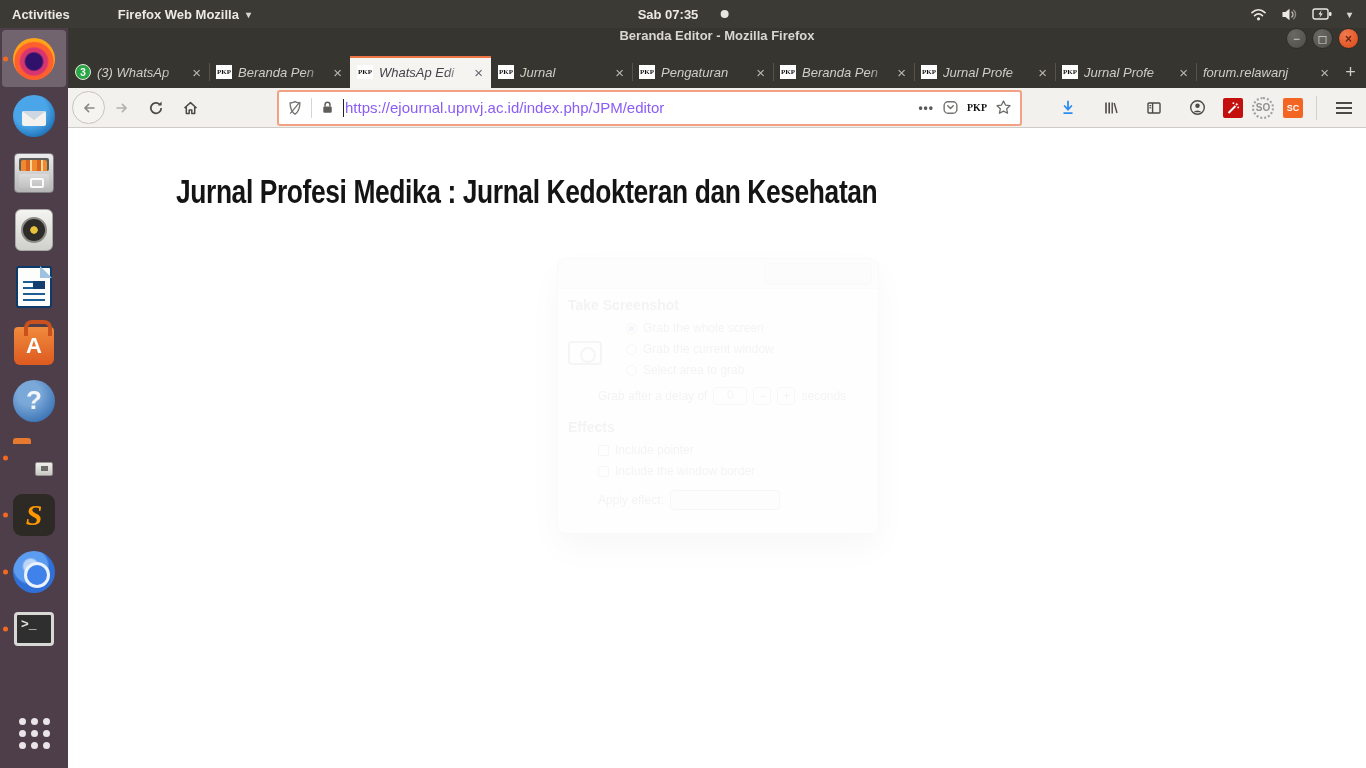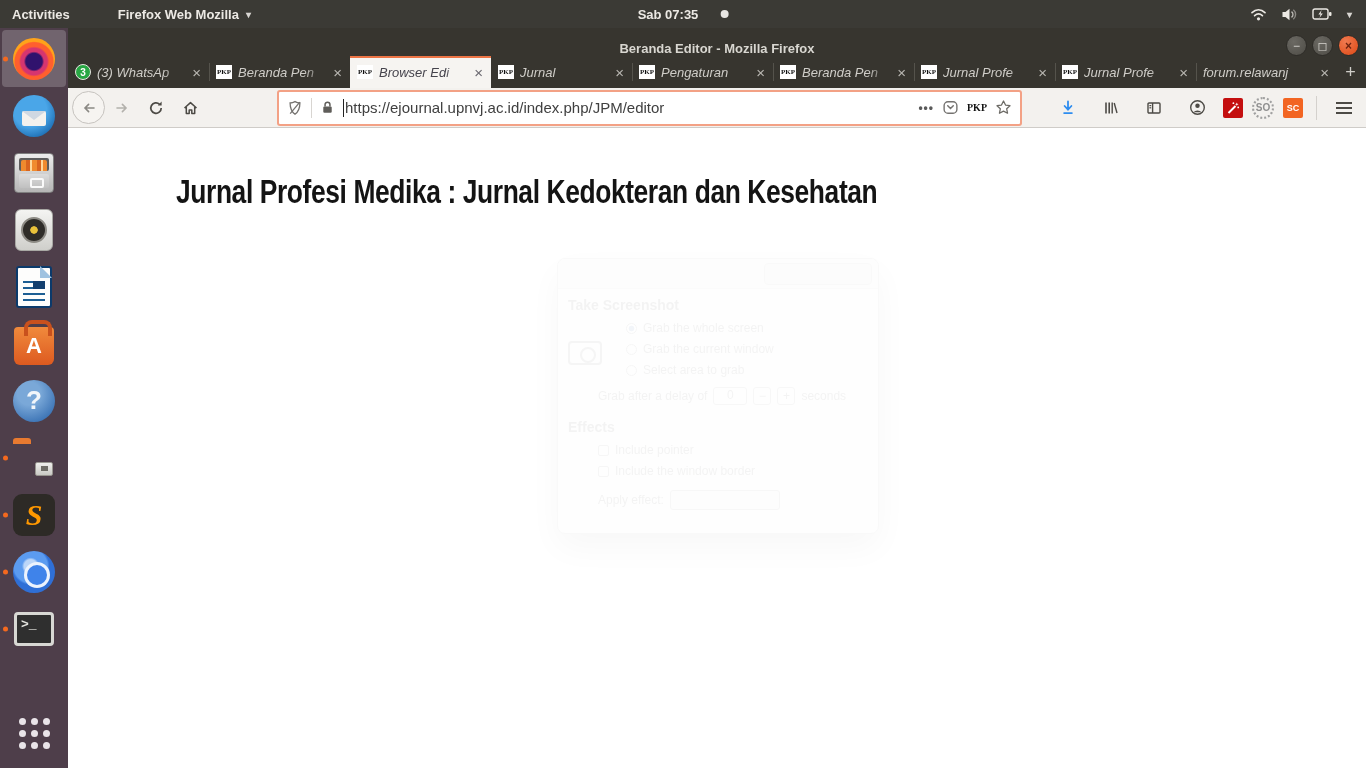--- a/index.html
+++ b/index.html
@@ -87,21 +87,21 @@
      border-radius: 50%; border: 3px solid rgba(255,255,255,.9); background: #3f83ea; }
   .ico-terminal { width: 40px; height: 34px; background: #2f2f2f; border: 3px solid #d8d8d4; border-radius: 4px;
      color: #e4e4e0; font-family: "Liberation Mono", monospace; font-size: 13px; font-weight: bold;
      display: flex; align-items: flex-start; justify-content: flex-start; padding: 2px 0 0 4px; }
   .ico-grid { display: grid; grid-template-columns: repeat(3, 7px); grid-template-rows: repeat(3, 7px); gap: 5px; }
   .ico-grid i { width: 7px; height: 7px; border-radius: 50%; background: #e9e4e8; }
 
   
   .window { flex: 1; display: flex; flex-direction: column; min-width: 0; }
 
-  .titlebar { height: 28px; background: #37352f; display: flex; align-items: flex-end; position: relative; flex: 0 0 28px; }
+  .titlebar { height: 28px; background: #37352f; display: flex; align-items: flex-start; position: relative; flex: 0 0 28px; }
   .titlebar .title { position: absolute; left: 50%; transform: translateX(-50%); color: #d9d7d1;
      font-size: 13px; font-weight: bold; white-space: nowrap; }
   .winbtns { margin-left: auto; display: flex; gap: 5px; padding-right: 7px; }
   .winbtn { width: 21px; height: 21px; border-radius: 50%; display: flex; align-items: center; justify-content: center;
      font-size: 12px; background: radial-gradient(circle at 35% 30%, #6b6963, #4e4c46); color: #d6d4cf;
      border: 1px solid #2e2c28; line-height: 1; }
   .winbtn.close { background: radial-gradient(circle at 35% 30%, #f07a50, #dd4814); color: #6e2410; font-weight: bold; }
 
   
   .tabbar { height: 32px; background: #37352f; display: flex; align-items: stretch; flex: 0 0 32px; padding-right: 2px; }
@@ -124,21 +124,21 @@
   .newtab { width: 34px; display: flex; align-items: center; justify-content: center; color: #cfcdc8; font-size: 18px; }
 
   
   .navbar { height: 40px; background: #f3f1ee; border-bottom: 1px solid #cfccc8; display: flex;
             align-items: center; padding: 0 8px 0 4px; flex: 0 0 40px; }
   .navbtn { width: 34px; height: 34px; display: flex; align-items: center; justify-content: center; border-radius: 3px; }
   .navbtn.back { border: 1px solid #c6c3bf; border-radius: 50%; width: 33px; height: 33px; background: #f6f4f1; }
   .urlbar { margin-left: 70px; width: 745px; height: 36px; background: #fff; border: 2px solid rgba(233,84,32,.55);
             border-radius: 3px; display: flex; align-items: center; padding: 0 8px; gap: 8px; }
   .urlbar .sep { width: 1px; height: 20px; background: #d8d5d1; }
-  .url-text { flex: 1; font-size: 15px; color: #404040; white-space: nowrap; overflow: hidden; display: flex; align-items: center; }
+  .url-text { flex: 1; font-size: 15px; color: #8b5cf6; white-space: nowrap; overflow: hidden; display: flex; align-items: center; }
   .caret-line { width: 1px; height: 18px; background: #222; margin-right: 1px; }
   .dots3 { color: #5a5a5a; font-size: 12px; letter-spacing: 1px; font-weight: bold; }
   .pkp-action { font-family: "Liberation Serif", serif; font-weight: bold; font-size: 10px; color: #111; }
   .right-icons { margin-left: auto; display: flex; align-items: center; gap: 9px; }
   .ext-sc { width: 20px; height: 20px; background: #f26522; color: #fff; font-size: 9px; font-weight: bold;
             display: flex; align-items: center; justify-content: center; border-radius: 2px; }
   .ext-wand { width: 20px; height: 20px; background: #c40f0f; border-radius: 2px; display: flex; align-items: center; justify-content: center; }
   .ext-so { width: 22px; height: 22px; border: 2px dotted #a0a0a0; border-radius: 50%; color: #8f8f8f;
             font-size: 10px; font-weight: bold; display: flex; align-items: center; justify-content: center; }
   .toolbar-sep { width: 1px; height: 24px; background: #d4d1cd; margin: 0 4px; }
@@ -336,21 +336,21 @@
           <span class="favicon">
               <span class="fav-pkp">PKP</span>
             </span>
           <span class="label">Beranda Pen</span>
           <span class="close">×</span>
         </div>
         <div class="tab active">
           <span class="favicon">
               <span class="fav-pkp">PKP</span>
             </span>
-          <span class="label">Browser Edi</span>
+          <span class="label">WhatsAp Edi</span>
           <span class="close">×</span>
         </div>
         <div class="tab">
           <span class="favicon">
               <span class="fav-pkp">PKP</span>
             </span>
           <span class="label">Jurnal</span>
           <span class="close">×</span>
         </div>
         <div class="tab">

